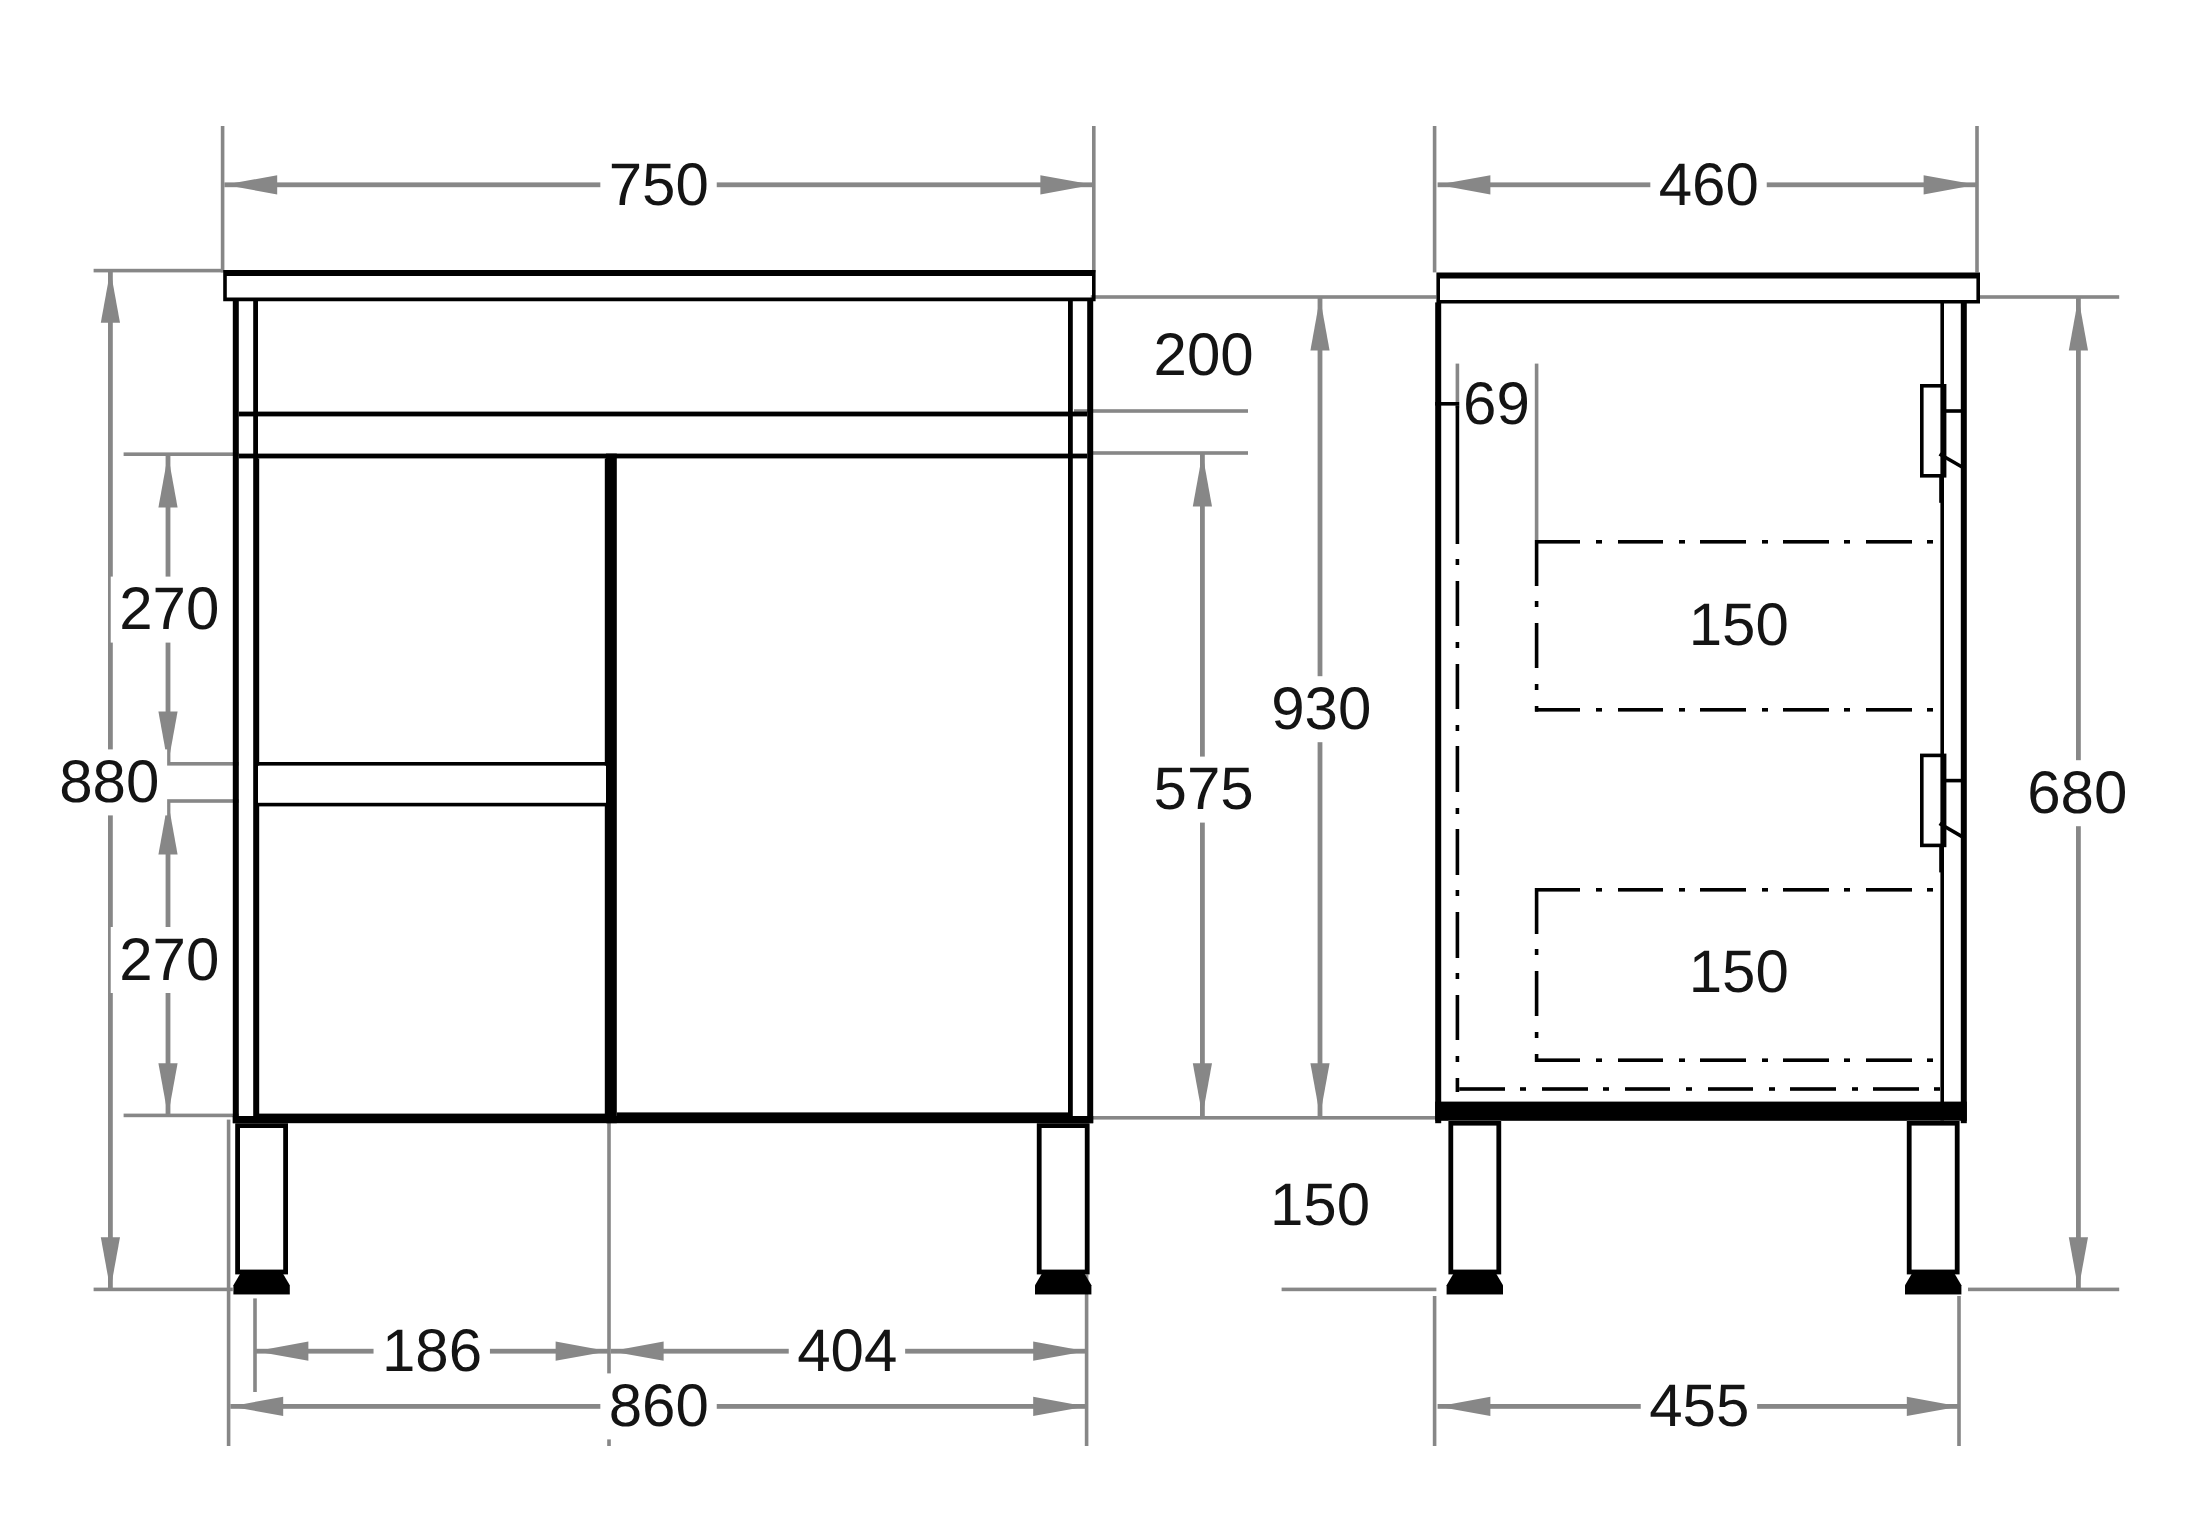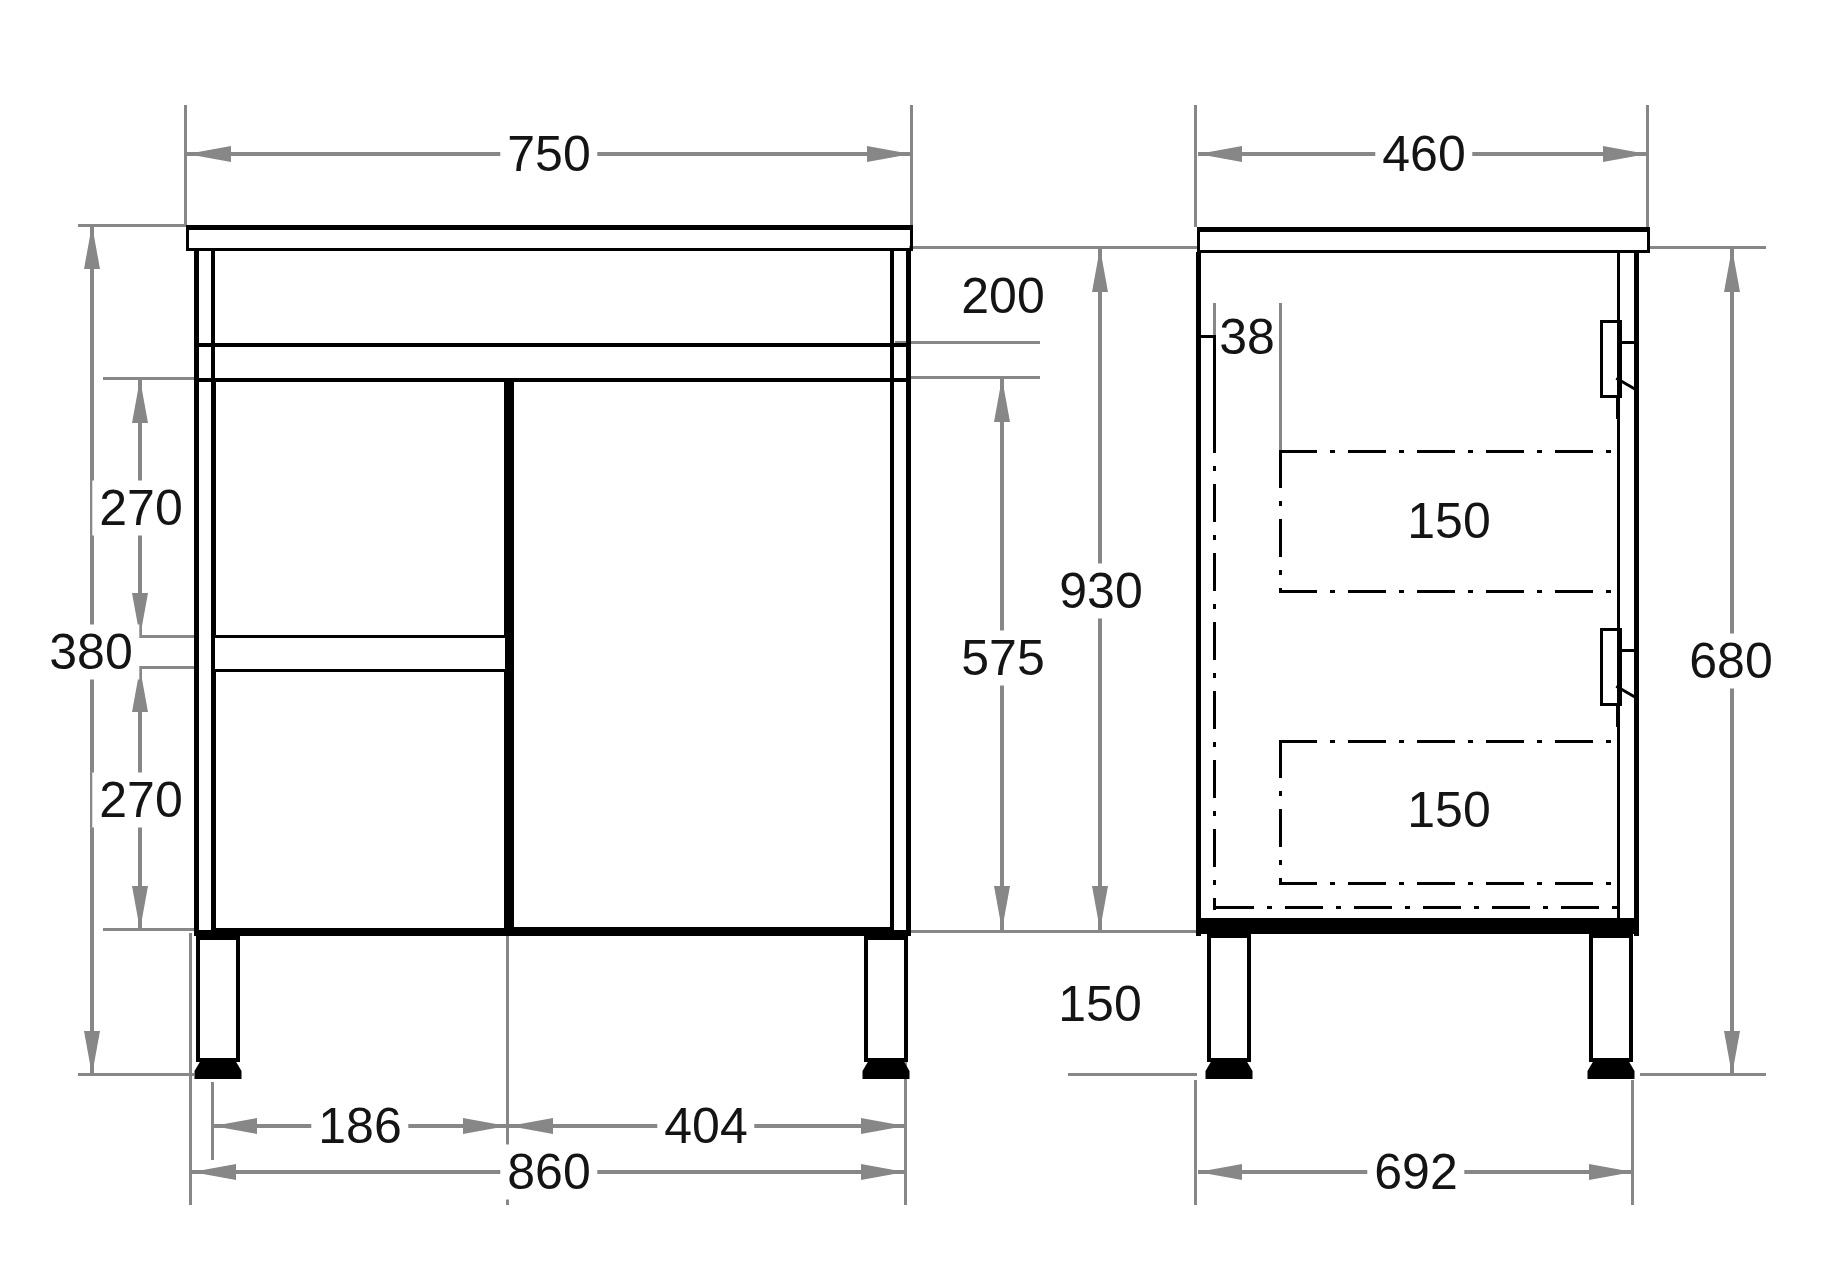--- a/index.html
+++ b/index.html
@@ -133,28 +133,28 @@
   <div class="diag" style="left:1617px;top:685px"></div>
   <div class="k" style="left:1616px;top:705px;width:3px;height:22px"></div>
   <div class="leg" style="left:1207px;top:934px;width:44px;height:128px"></div>
   <div class="foot" style="left:1204px;top:1060px;width:50px;height:19px"></div>
   <div class="leg" style="left:1589px;top:934px;width:44px;height:128px"></div>
   <div class="foot" style="left:1586px;top:1060px;width:50px;height:19px"></div>
 
   <span class="lab" style="left:549px;top:154px">750</span>
   <span class="lab" style="left:1003px;top:296px">200</span>
   <span class="lab" style="left:141px;top:508px">270</span>
-  <span class="lab" style="left:91px;top:652px">380</span>
+  <span class="lab" style="left:91px;top:652px">880</span>
   <span class="lab" style="left:141px;top:800px">270</span>
   <span class="lab" style="left:1003px;top:658px">575</span>
   <span class="lab" style="left:360px;top:1126px">186</span>
   <span class="lab" style="left:706px;top:1126px">404</span>
   <span class="lab" style="left:549px;top:1172px">860</span>
   <span class="lab" style="left:1424px;top:154px">460</span>
-  <span class="lab nobg" style="left:1247px;top:337px">38</span>
+  <span class="lab nobg" style="left:1247px;top:337px">69</span>
   <span class="lab" style="left:1101px;top:591px">930</span>
   <span class="lab nobg" style="left:1449px;top:521px">150</span>
   <span class="lab nobg" style="left:1449px;top:810px">150</span>
   <span class="lab" style="left:1731px;top:661px">680</span>
   <span class="lab nobg" style="left:1100px;top:1004px">150</span>
-  <span class="lab" style="left:1416px;top:1172px">692</span>
+  <span class="lab" style="left:1416px;top:1172px">455</span>
 
 </div>
 
 </body></html>

